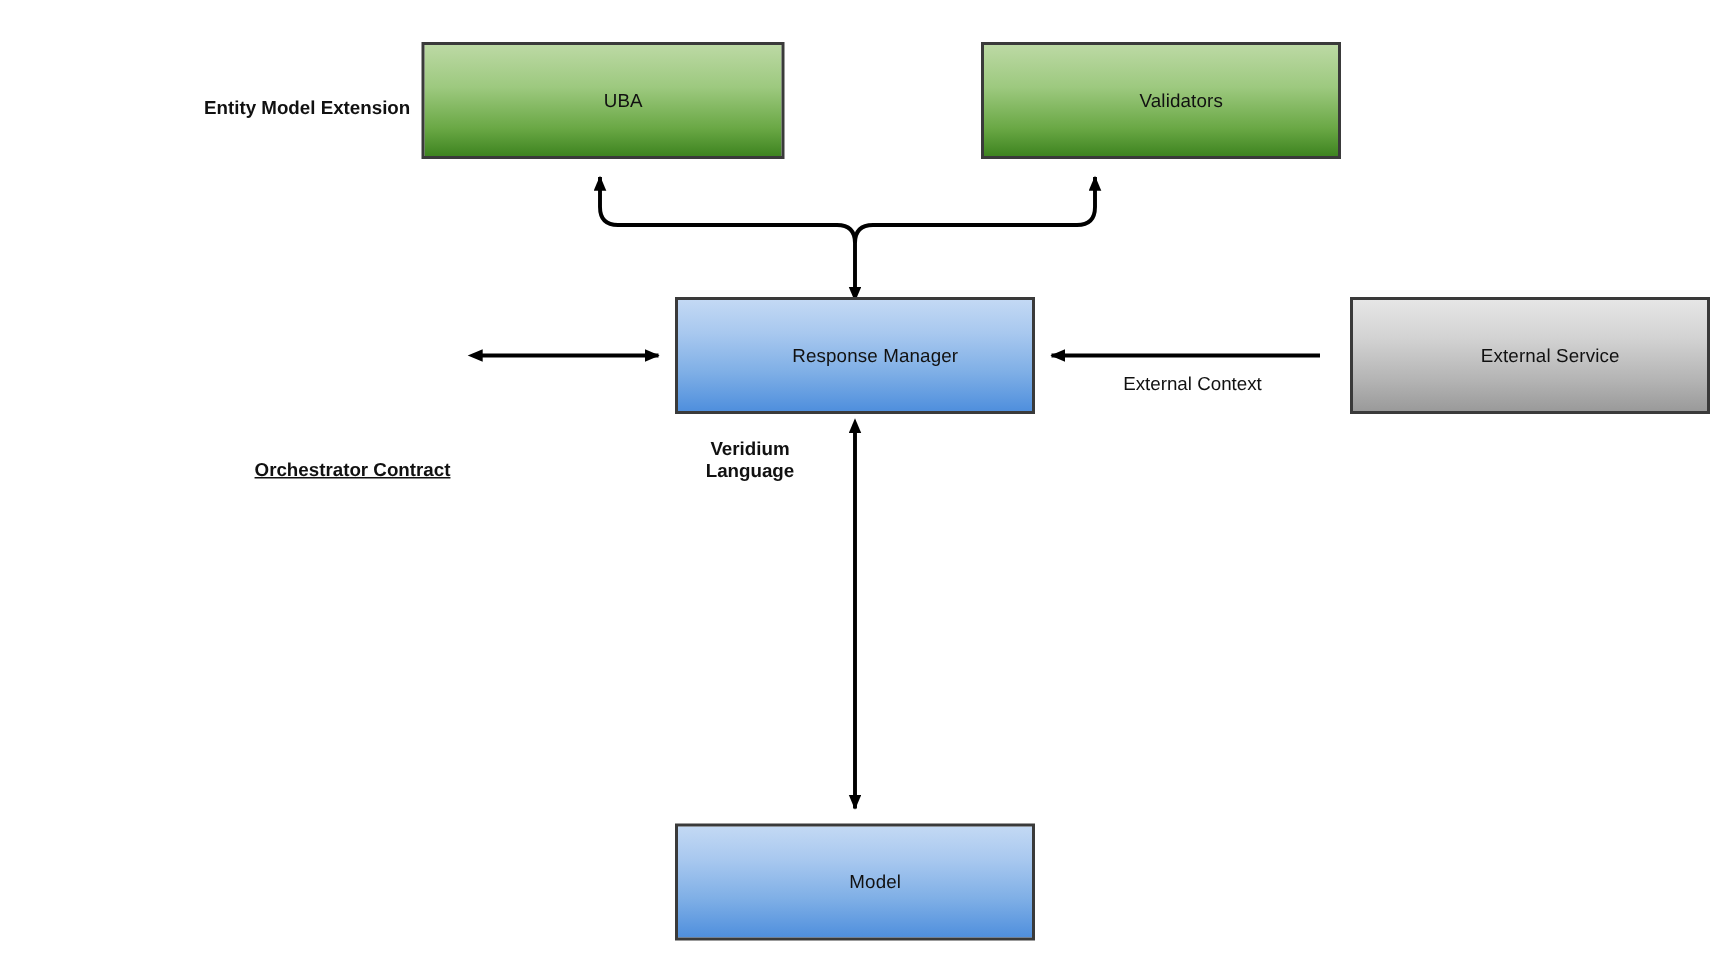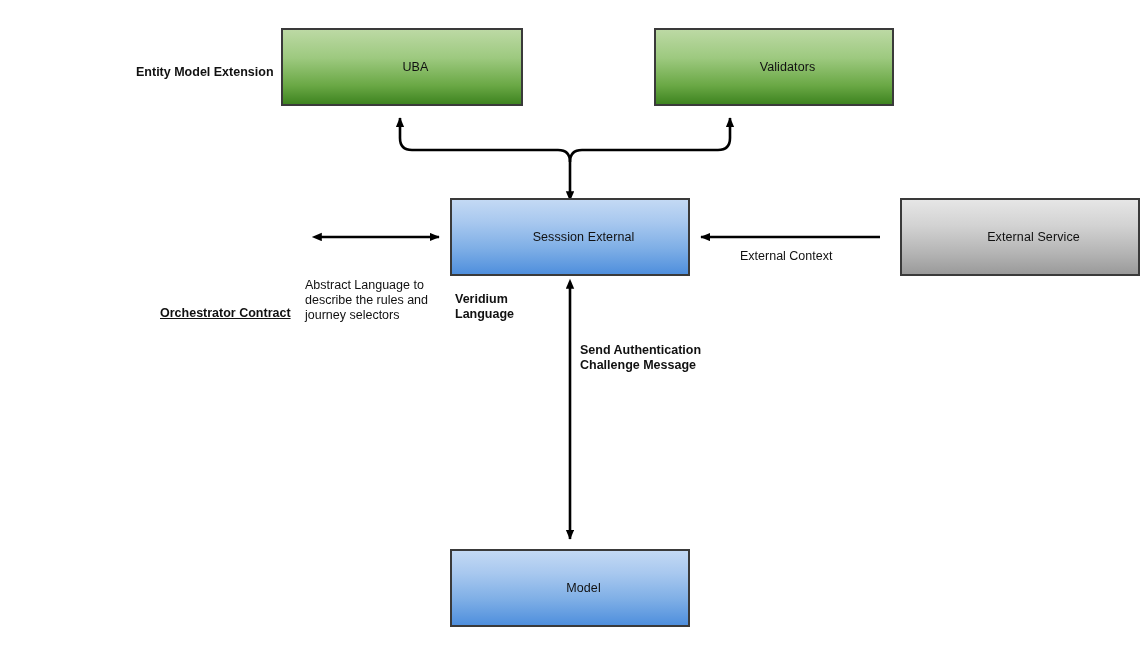--- a/index.html
+++ b/index.html
@@ -49,21 +49,21 @@
   .ann {
     position: absolute;
     font-size: 12.5px;
     color: #111111;
     line-height: 15px;
     white-space: pre-line;
   }
   .ann-bold {
     font-weight: bold;
   }
-  .ann-c { }
+  .ann-c { text-align: center; }
   .ann-l { text-align: left; }
 </style>
 </head>
 <body>
 
 <div id="canvas">
 
   <svg class="wires" viewBox="0 0 1140 645" xmlns="http://www.w3.org/2000/svg">
     <defs>
       <marker id="arrowEnd" markerWidth="11" markerHeight="11" refX="9.2" refY="4.2" orient="auto" markerUnits="userSpaceOnUse">
@@ -97,42 +97,37 @@
   <div class="node node-green" style="left:281px; top:28px; width:242px; height:78px;">
     <span>UBA</span>
   </div>
 
   <div class="node node-green" style="left:610px; top:28px; width:240px; height:78px;margin-left:44px;">
     <span>Validators</span>
   </div>
 
 
   <div class="node node-blue" style="left:450px; top:198px; width:240px; height:78px;">
-    <span>Sesssion External</span>
+    <span>Response Manager</span>
   </div>
 
   <div class="node node-gray" style="left:880px; top:198px; width:240px; height:78px;margin-left:20px;">
     <span>External Service</span>
   </div>
 
   <div class="node node-blue" style="left:450px; top:549px; width:240px; height:78px;">
     <span>Model</span>
   </div>
 
   <div class="ann ann-bold ann-l" style="left:136px; top:65px; width:150px;">Entity Model Extension</div>
 
   <div class="ann ann-bold ann-c" style="left:160px; top:306px; width:150px;text-decoration:underline;">Orchestrator Contract</div>
 
-  <div class="ann ann-c" style="left:305px; top:278px; width:132px;">Abstract Language to
-describe the rules and
-journey selectors</div>
 
   <div class="ann ann-bold ann-c" style="left:455px; top:292px; width:90px;">Veridium
 Language</div>
 
   <div class="ann ann-c" style="left:740px; top:249px; width:110px;">External Context</div>
 
 
-  <div class="ann ann-bold ann-l" style="left:580px; top:343px; width:190px;">Send Authentication
-Challenge Message</div>
 
 
 </div>
 
 </body></html>

